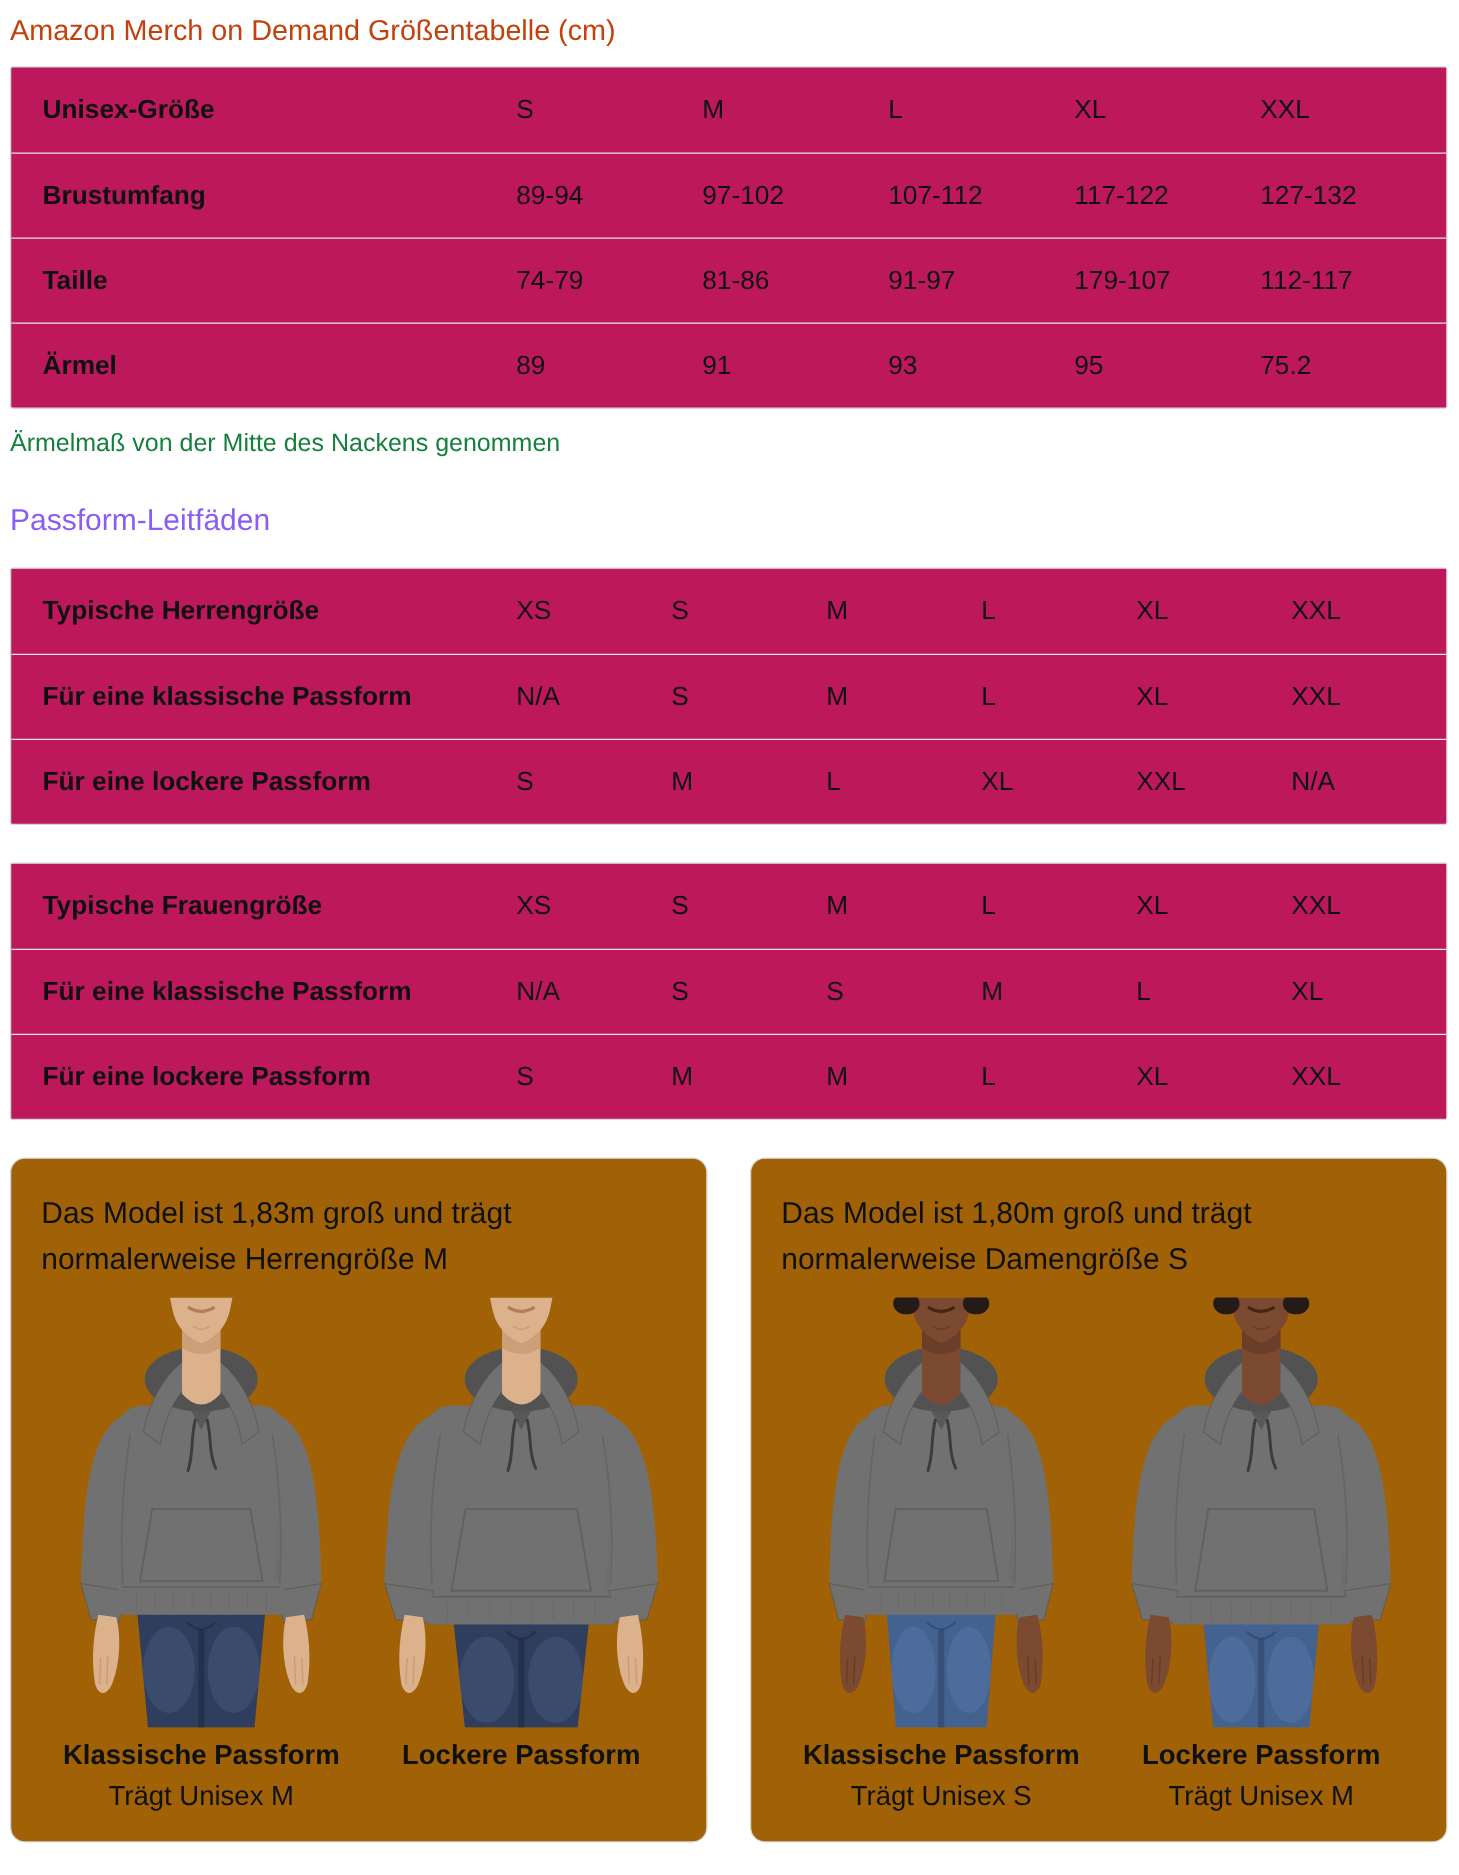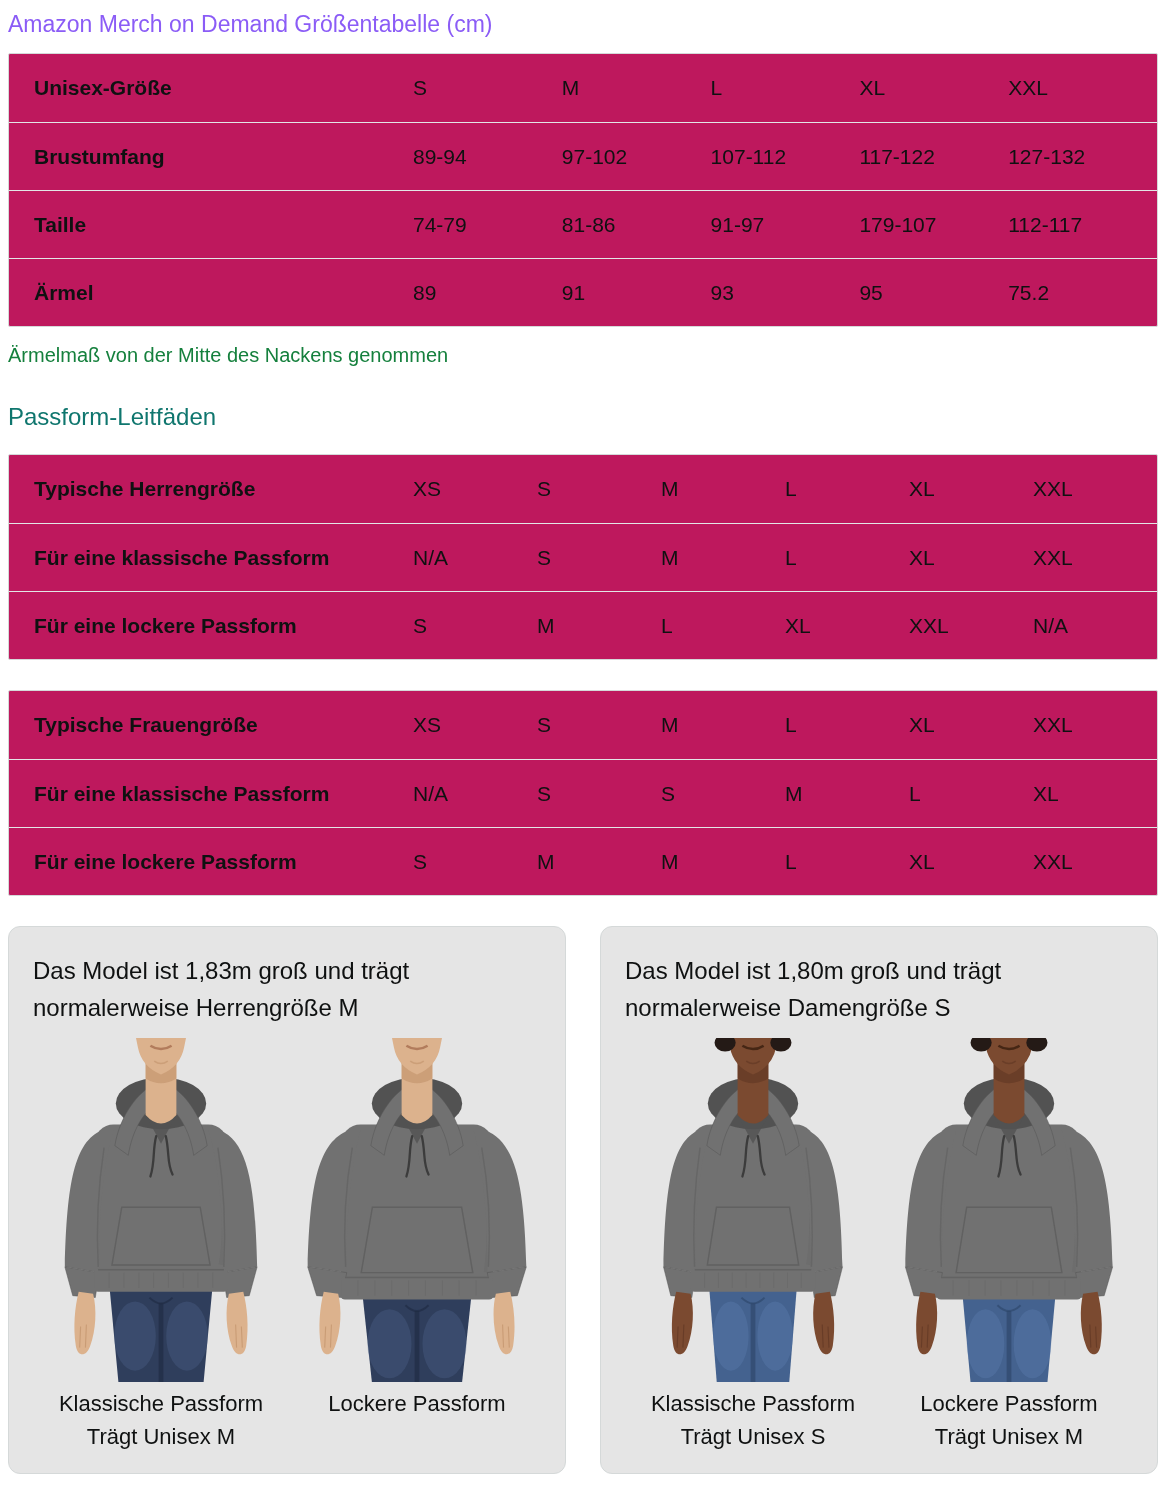--- a/index.html
+++ b/index.html
@@ -8,53 +8,53 @@
   *{box-sizing:border-box}
   html,body{margin:0;padding:0;background:#fff}
   body{
     width:1167px;
     font-family:"Liberation Sans", sans-serif;
     color:var(--text,#0f1111);
     -webkit-font-smoothing:antialiased;
   }
   .page{padding:9px 9px 12px 8px}
 
-  .title{font-size:23px;font-weight:400;margin:2px 0 15px;color:#8b5cf6}
+  .title{font-size:23px;font-weight:400;margin:2px 0 15px;color:#c2410c}
 
   .table{
     border:1px solid var(--border,#d5d9d9);
     border-radius:2px;
     overflow:hidden;
     background:#be185d;
   }
   .trow{display:grid;align-items:center;min-height:68px;padding-left:25px}
   .cols5{grid-template-columns:379px repeat(5,1fr)}
   .cols6{grid-template-columns:379px repeat(6,1fr)}
   .trow + .trow{border-top:1px solid var(--divider,#e3e6e6)}
   .tl{font-weight:700;font-size:21px;padding-right:10px}
   .tc{font-size:21px}
 
   .note{font-size:20px;margin:17px 0 0;color:#15803d}
-  .fit-title{font-size:24px;font-weight:400;margin:36px 0 23px;color:#0f766e}
+  .fit-title{font-size:24px;font-weight:400;margin:36px 0 23px;color:#8b5cf6}
   .mt30{margin-top:30px}
 
   .cards{display:flex;gap:34px;margin-top:30px}
   .card{
     flex:1;
     border:1px solid var(--border,#d5d9d9);
     border-radius:12px;
     padding:25px 20px 22px 24px;
-    background:#e5e5e5;
+    background:#a16207;
   }
   .card-desc{font-size:24px;line-height:37px;margin:0 0 12px;max-width:505px}
   .figures{display:flex}
   .figwrap{width:50%;margin:0;text-align:center}
   .figure-img{width:250px;margin:0 auto}
   .figure-img svg{display:block;width:100%;height:auto}
-  .cap-b{font-size:22px;font-weight:400;margin-top:8px;line-height:28px}
+  .cap-b{font-size:22px;font-weight:700;margin-top:8px;line-height:28px}
   .cap-s{font-size:22px;margin-top:5px;line-height:28px}
 </style>
 </head>
 <body>
 
 <div class="page">
 
   <h1 class="title">Amazon Merch on Demand Größentabelle (cm)</h1>
 
   <div class="table">

